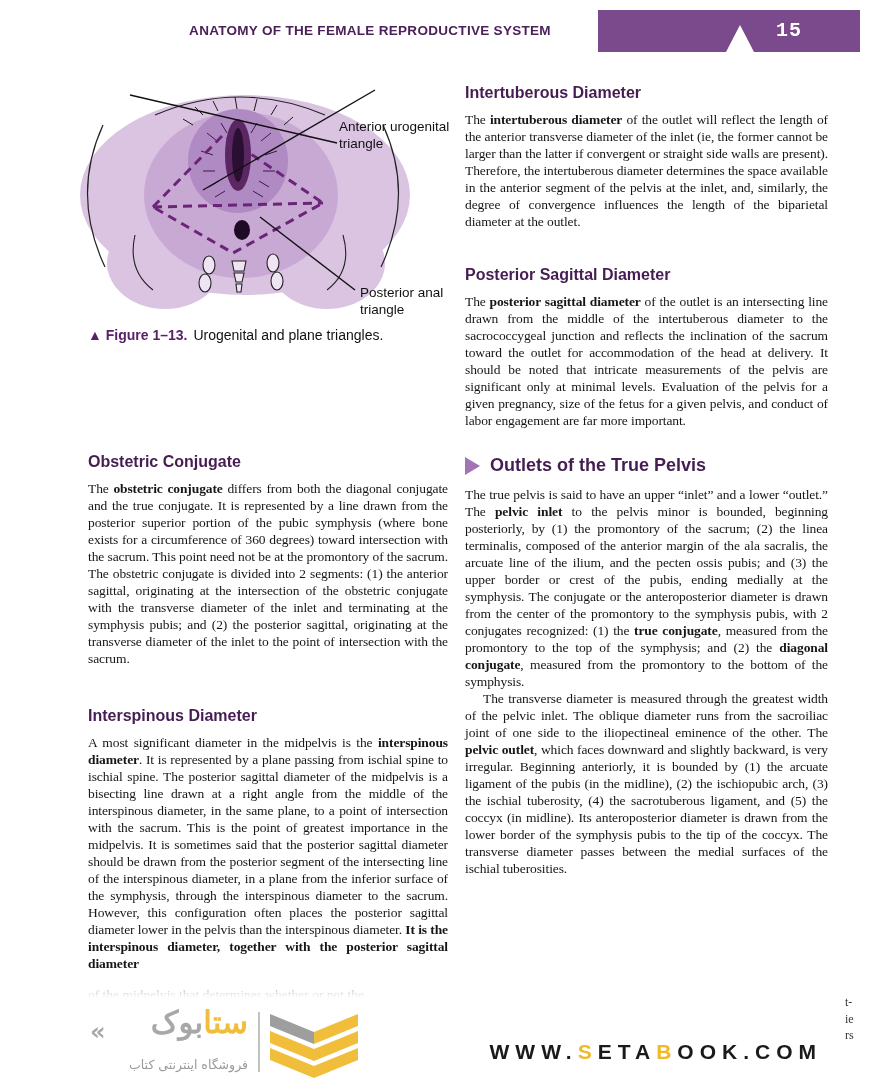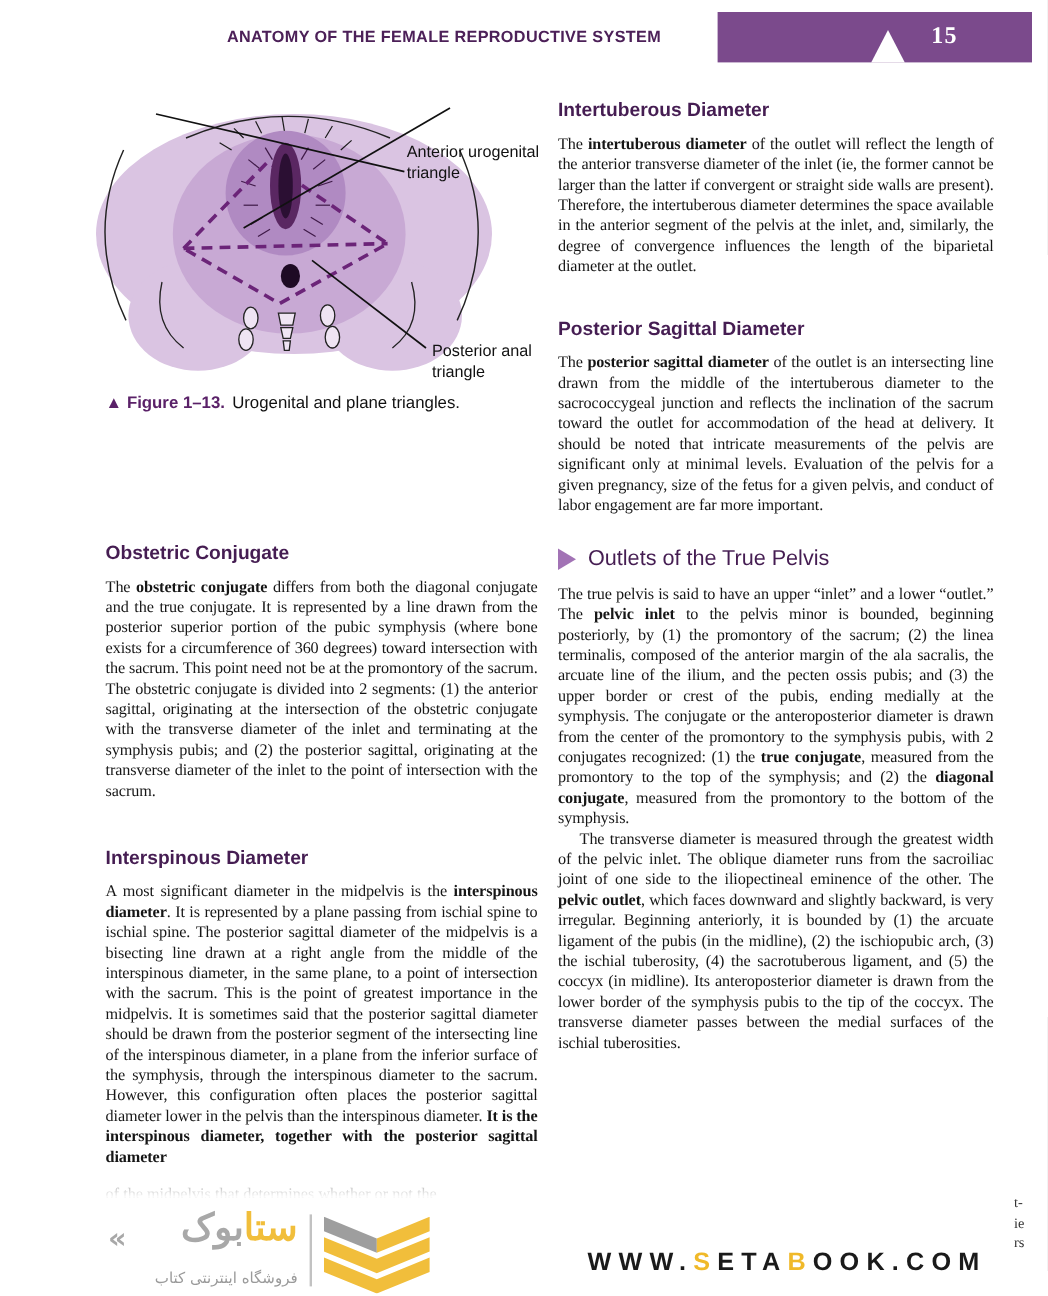--- a/index.html
+++ b/index.html
@@ -8,37 +8,37 @@
 
   
   .header-title { position:absolute; top:23px; left:150px; width:440px; text-align:center;
                   font-family:"Liberation Sans", sans-serif; font-weight:bold; font-size:13.5px;
                   letter-spacing:0.3px; color:#4C2058; }
   .banner { position:absolute; left:598px; top:10px; width:262px; height:42px; background:#7B4A8C; }
   .banner-notch { position:absolute; bottom:0; left:128px; width:0; height:0;
                   border-left:14px solid transparent; border-right:14px solid transparent;
                   border-bottom:27px solid #ffffff; }
   .banner-num { position:absolute; top:9px; left:178px; color:#ffffff;
-                font-family:Liberation Serif, serif; font-weight:bold; font-size:20px; letter-spacing:1px; }
+                font-family:Liberation Mono, monospace; font-weight:bold; font-size:20px; letter-spacing:1px; }
 
   
   .figure-wrap { position:absolute; left:75px; top:85px; width:380px; height:240px; }
   .fig-label { font-family:"Liberation Sans", sans-serif; font-size:13.5px; fill:#111111; }
   .fig-caption { position:absolute; left:88px; top:327px; width:365px;
                  font-family:"Liberation Sans", sans-serif; font-size:14px; color:#111111; }
   .fig-caption .cap-marker, .fig-caption .cap-label { color:#5A2168; font-weight:bold; }
   .fig-caption .cap-label { margin-right:6px; }
 
   
   .abs { position:absolute; }
   .colL { left:88px; width:360px; }
   .colR { left:465px; width:363px; }
   .h-sec { font-family:"Liberation Sans", sans-serif; font-weight:bold; font-size:16px;
            color:#451D52; margin:0 0 9px 0; }
-  .h-out { font-family:"Liberation Sans", sans-serif; font-weight:normal; font-size:18px;
+  .h-out { font-family:"Liberation Sans", sans-serif; font-weight:bold; font-size:18px;
            color:#451D52; margin:0 0 10px 0; display:flex; align-items:center; }
   .arrow-icon { width:0; height:0; border-top:9px solid transparent; border-bottom:9px solid transparent;
                 border-left:15px solid #A273B5; margin-right:10px; flex:0 0 auto; }
   .bp { font-size:13.5px; line-height:17px; letter-spacing:-0.1px; text-align:justify;
         color:#161616; margin:0; }
   .bp b { font-weight:bold; }
   .bp + .bp.indent { text-indent:18px; }
   .faded-line { position:absolute; left:88px; top:987px; width:360px; height:11px; overflow:hidden;
                 font-size:13.5px; color:#555; opacity:0.4; text-align:justify; }
   .inguinal-band { height:21px; line-height:21px; padding-left:2px; margin:0 0 9px 0;

